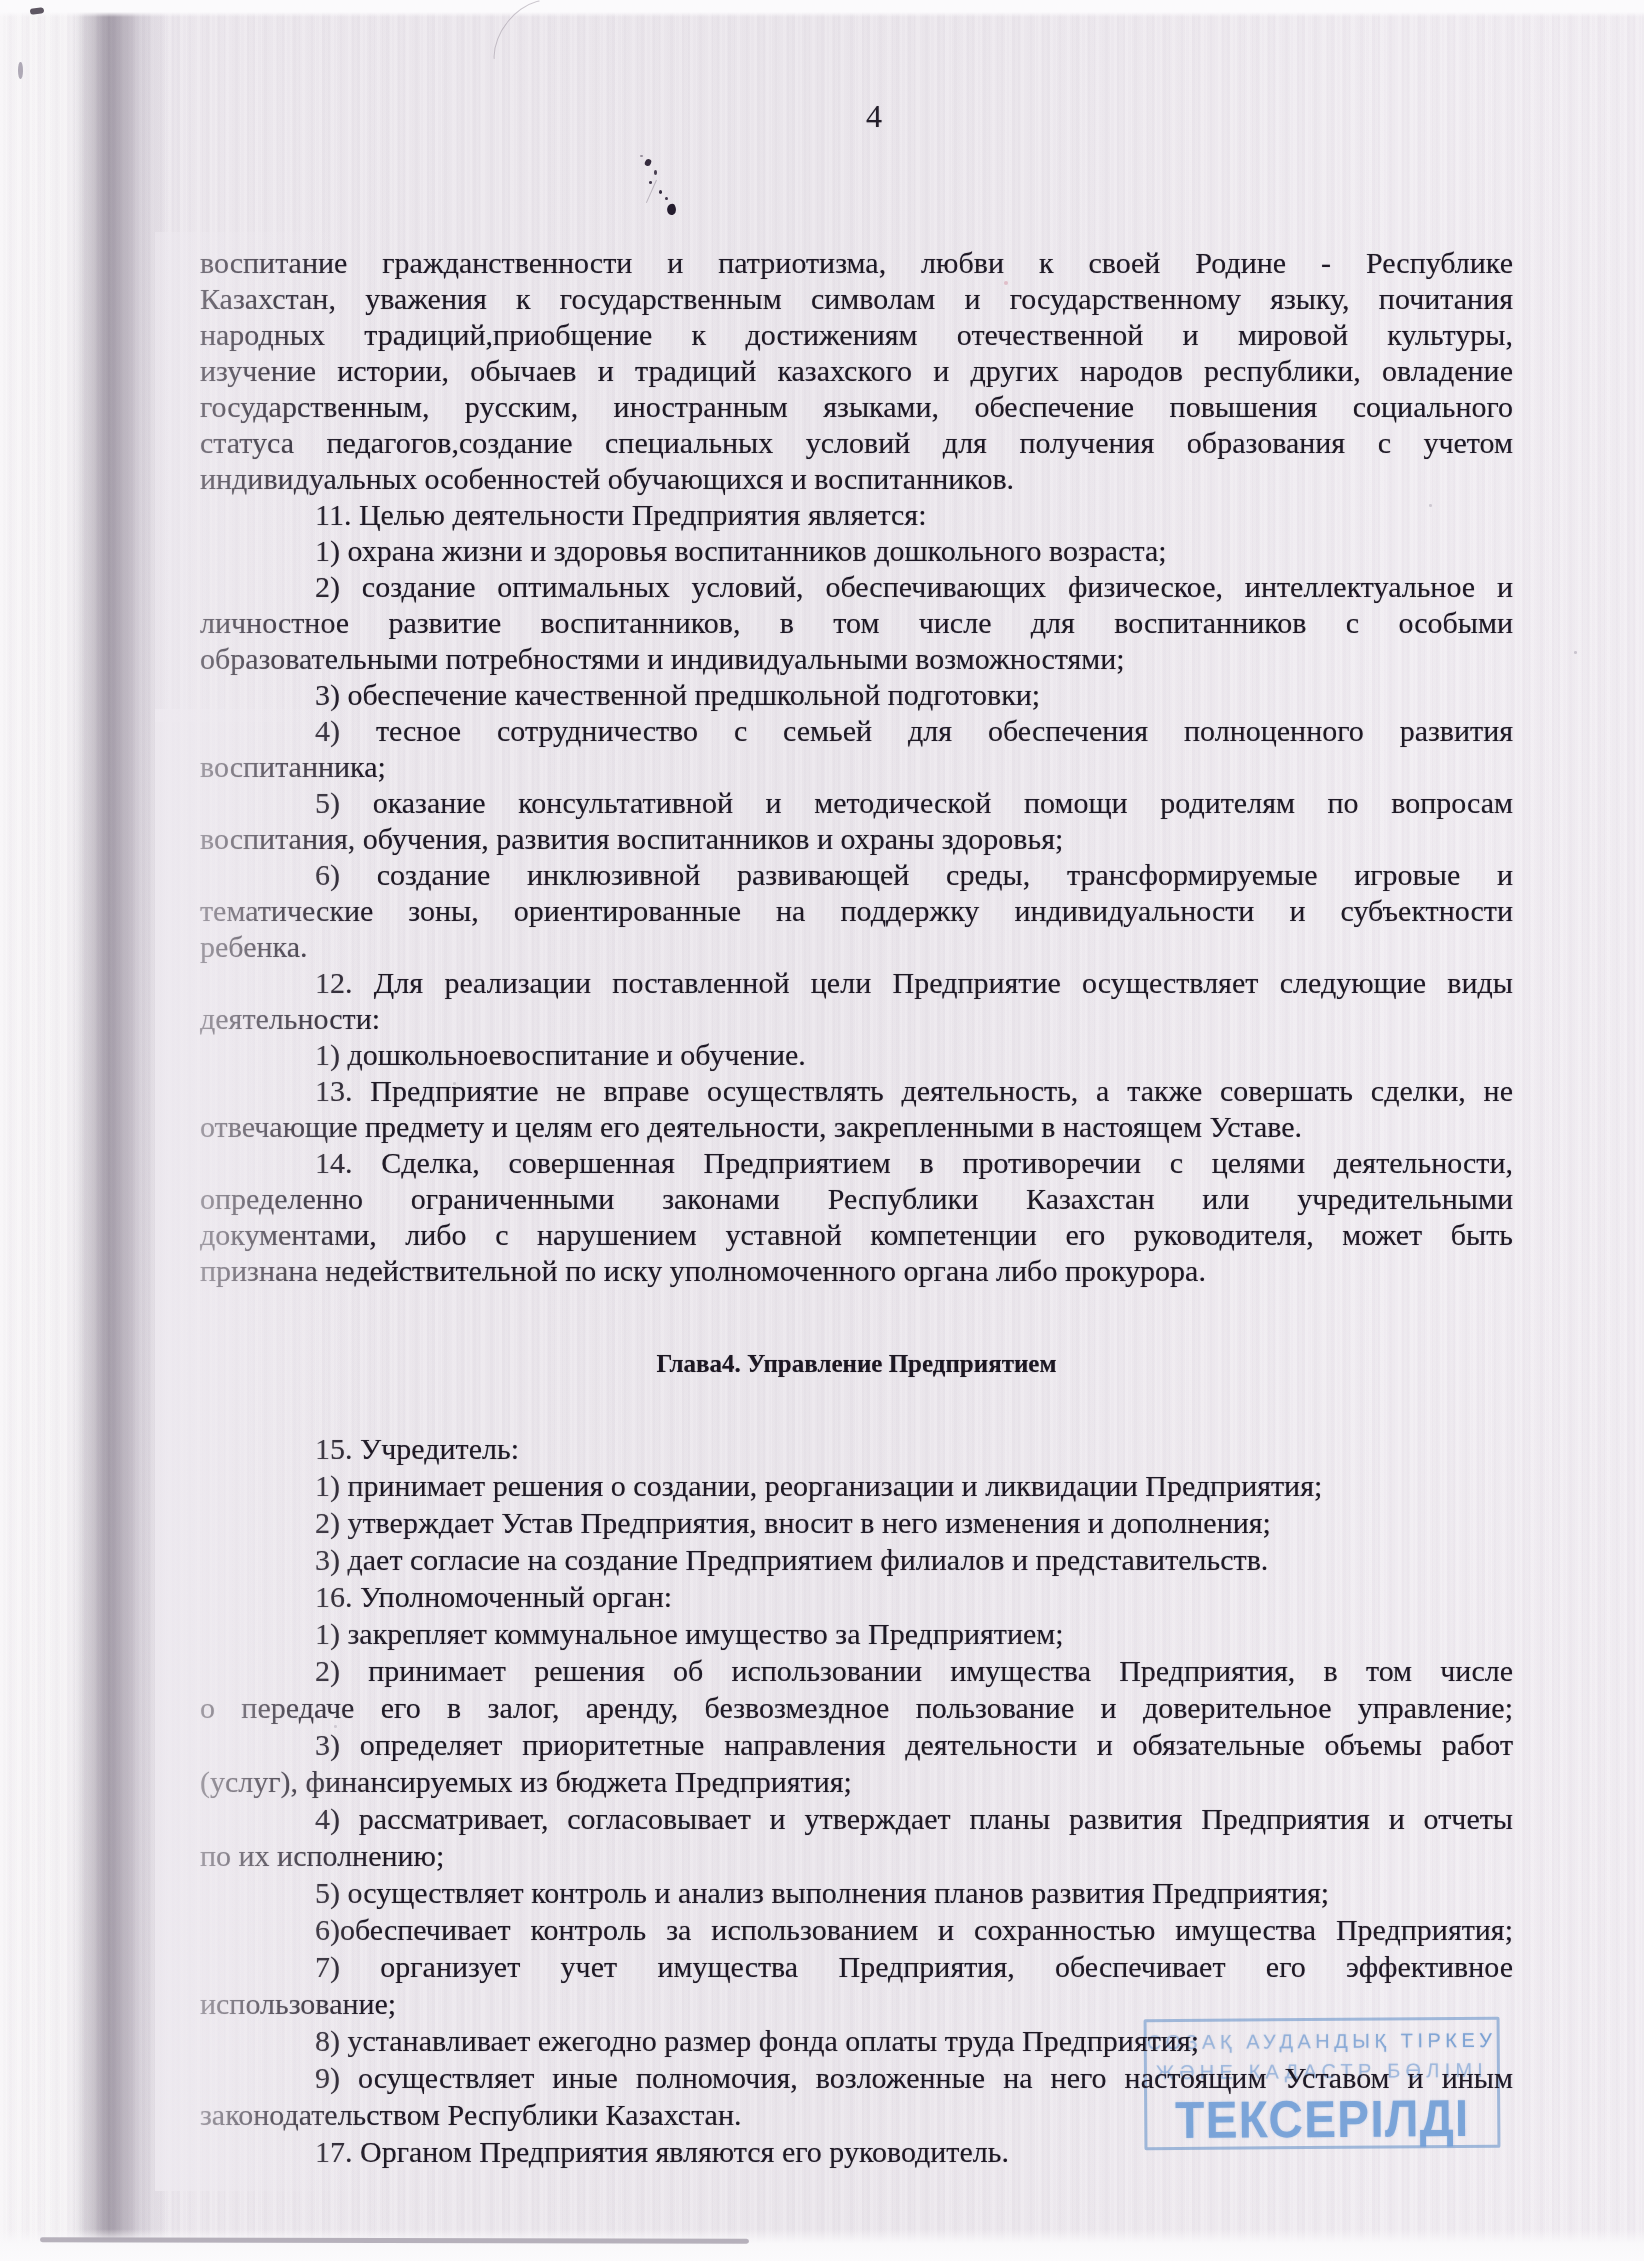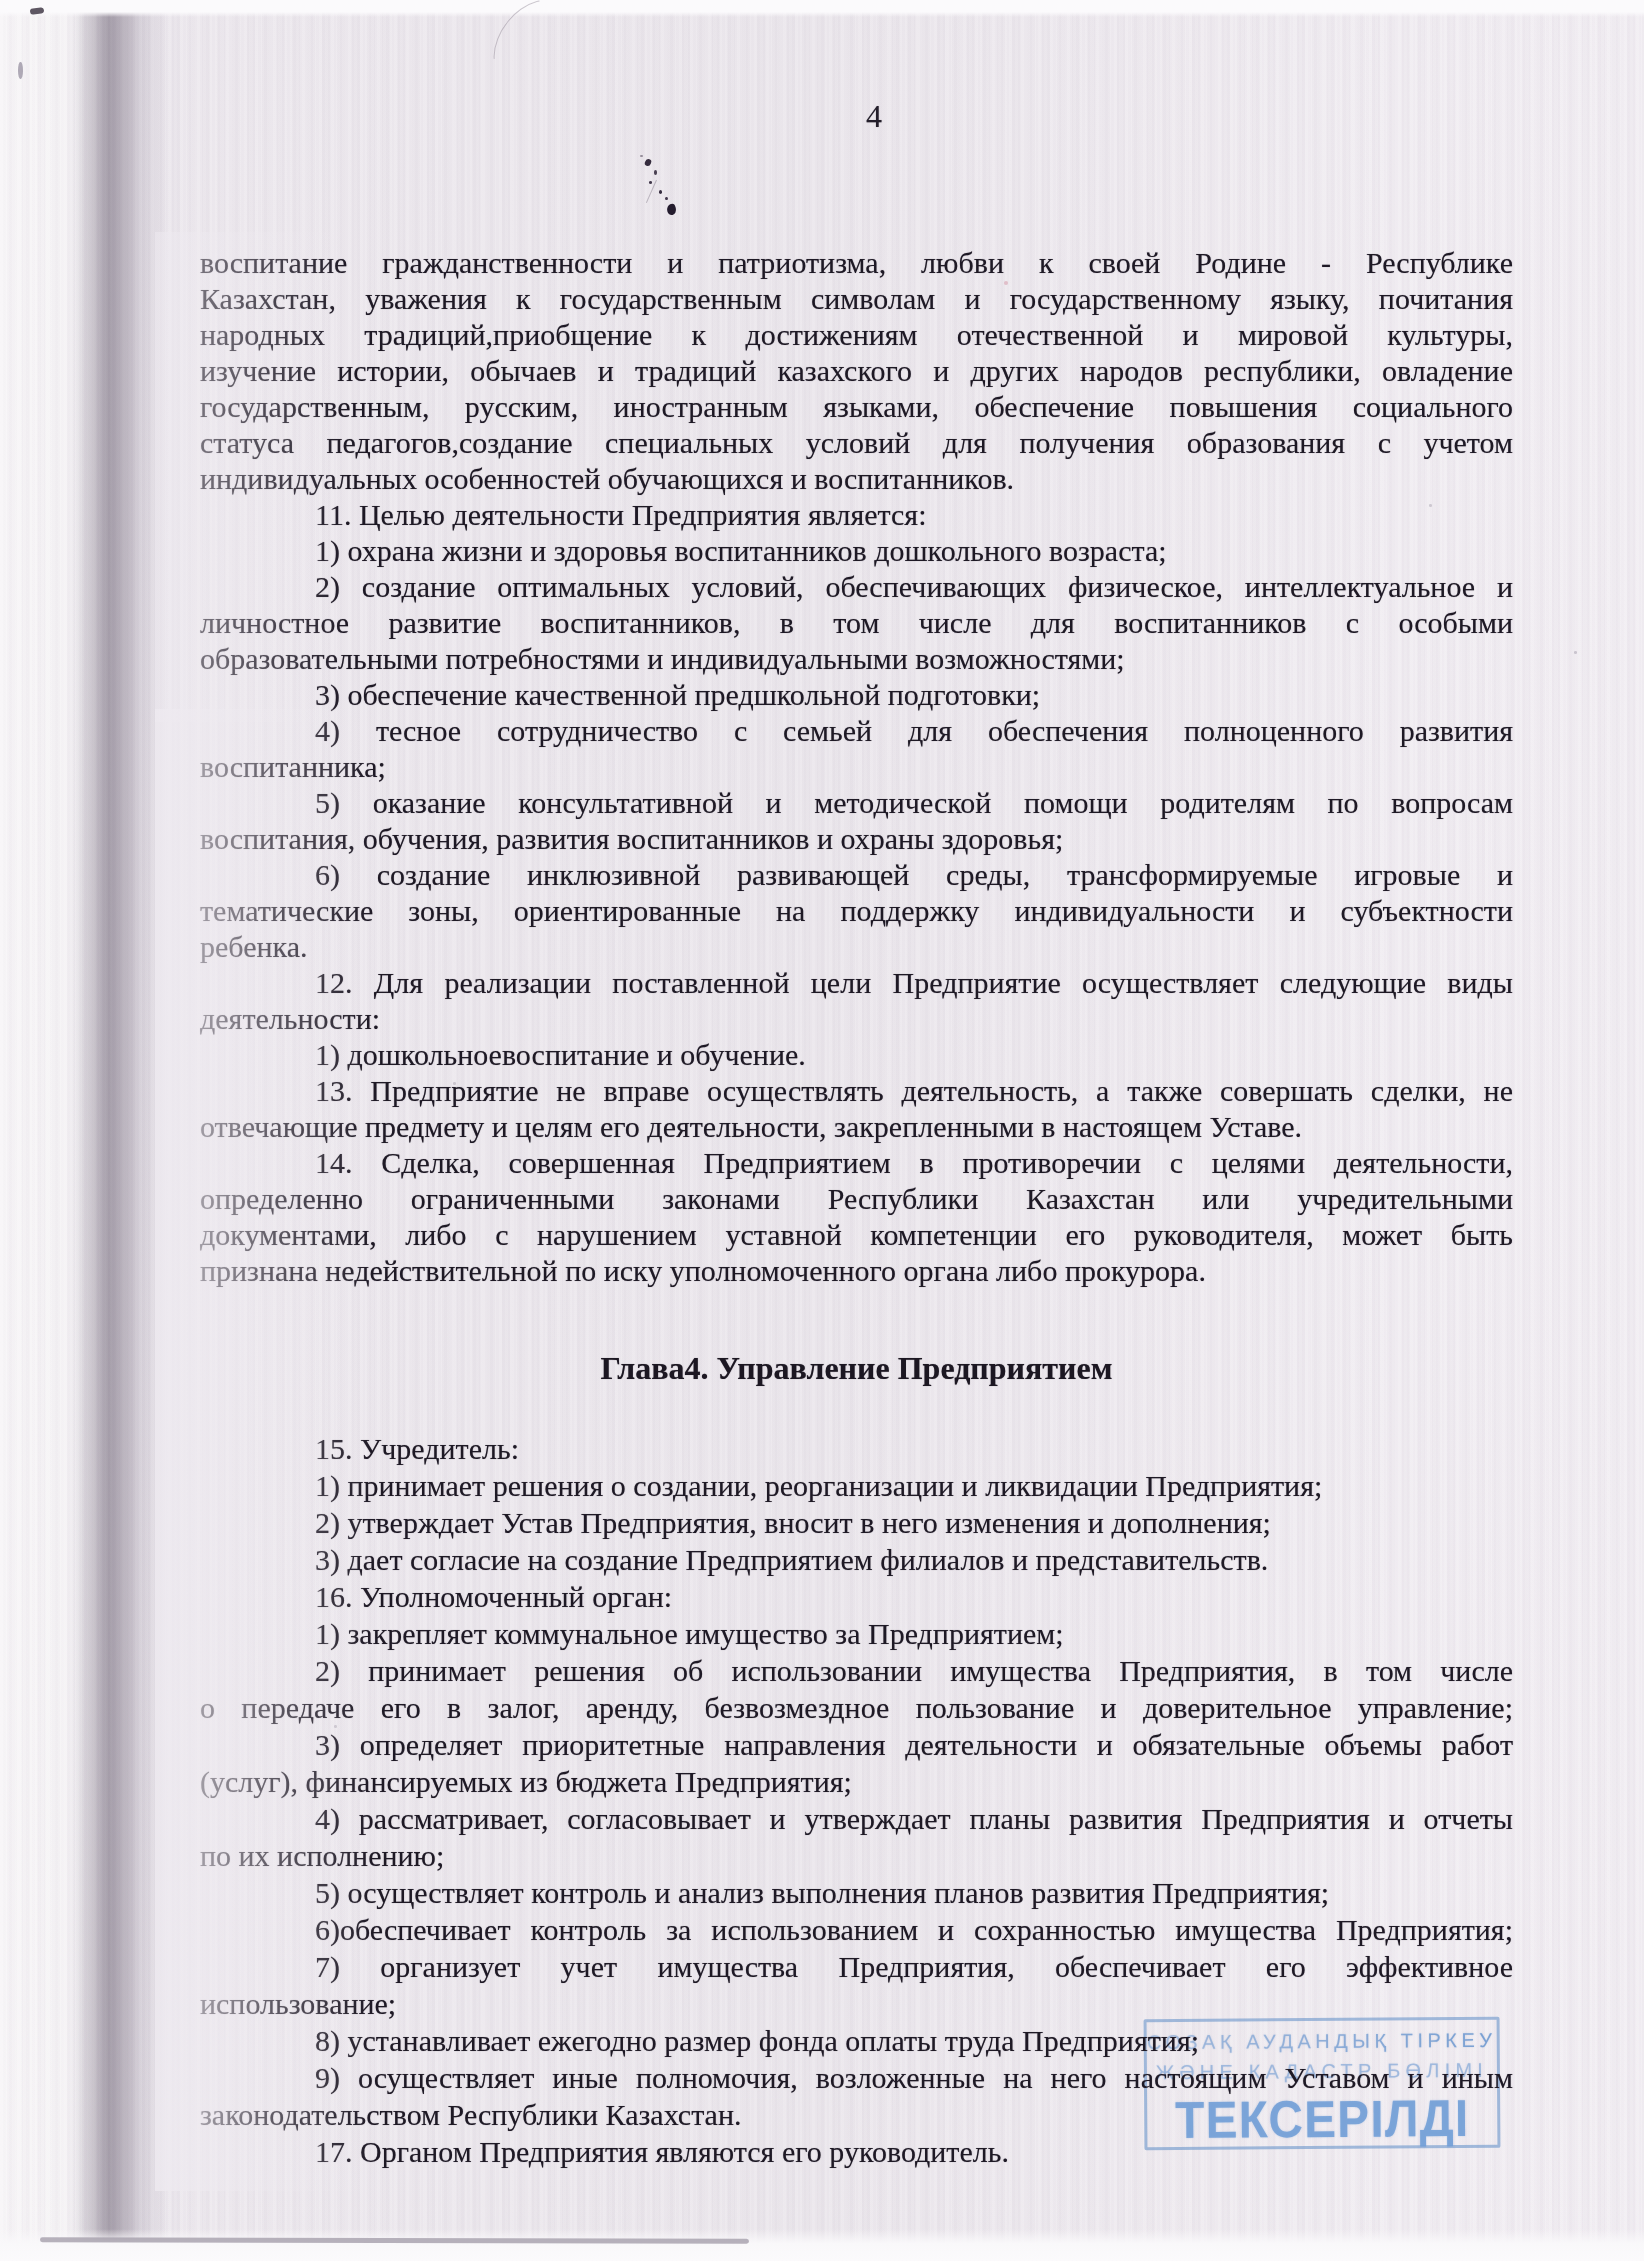--- a/index.html
+++ b/index.html
@@ -57,21 +57,21 @@
            font-size:30px; text-shadow:0 0 0.9px rgba(30,25,38,.48); }
   .blk-a{ top:245px; }
   .blk-b{ top:1430px; }
   .blk-a .ln{ height:36px; line-height:36px; }
   .blk-b .ln{ height:37px; line-height:37px; }
   .ln{ white-space:pre-wrap; text-align:left; }
   .ln.j{ text-align:justify; text-align-last:justify; }
   .ln.ind{ text-indent:115px; }
   .heading{
     position:absolute; left:200px; top:1350px; width:1313px; z-index:3;
-    font-size:32px; font-weight:bold; text-align:center; color:#1c1722;
+    font-size:25px; font-weight:bold; text-align:center; color:#1c1722;
     text-shadow:0 0 0.9px rgba(28,23,34,.5);
   }
   
   .fade-upper{
     position:absolute; left:155px; top:232px; width:193px; height:490px; z-index:4; pointer-events:none;
     background:linear-gradient(90deg, rgba(238,234,240,.55), rgba(238,234,240,0));
   }
   .fade-lower{
     position:absolute; left:155px; top:709px; width:219px; height:1482px; z-index:4; pointer-events:none;
     background:linear-gradient(90deg, rgba(238,234,240,.82) 0%, rgba(238,234,240,.3) 55%, rgba(238,234,240,0) 100%);

